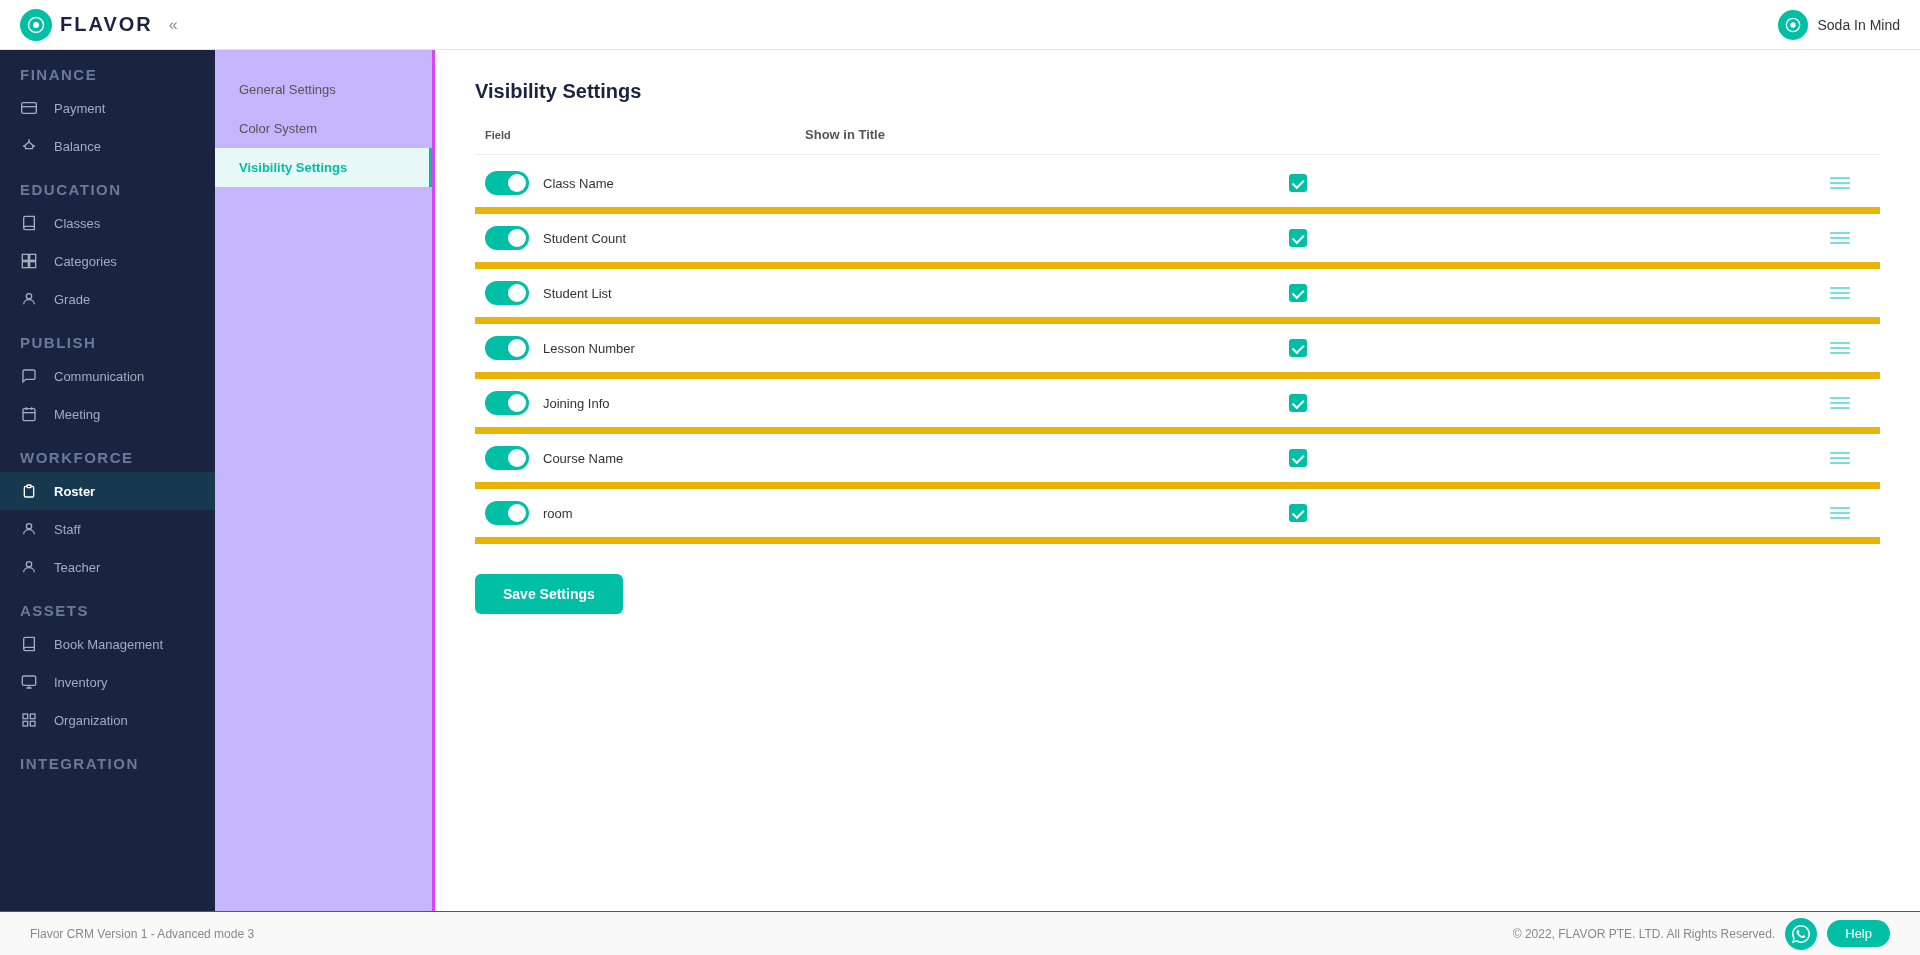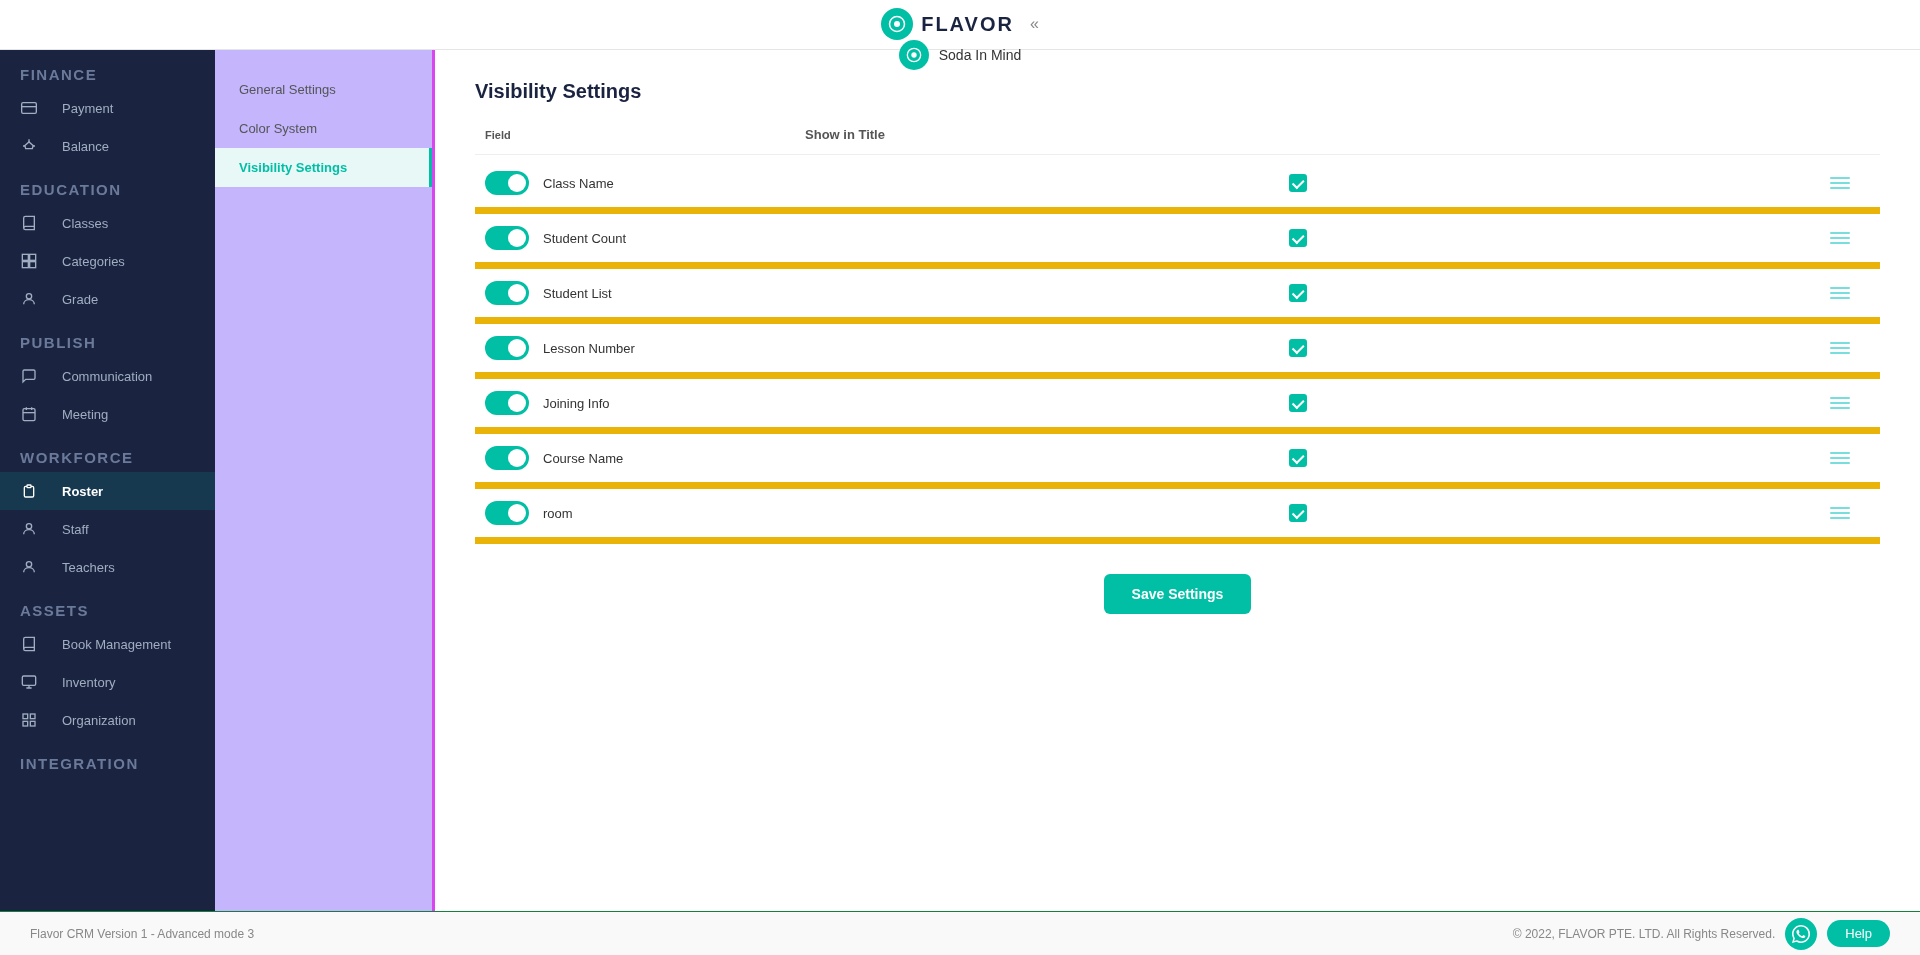--- a/index.html
+++ b/index.html
@@ -6,24 +6,23 @@
     body { font-family: 'Segoe UI', Arial, sans-serif; background: #f5f5f5; display: flex; flex-direction: column; height: 955px; overflow: hidden; }
 
     
     .top-header {
       height: 50px;
       background: #fff;
       border-bottom: 1px solid #e5e5e5;
       display: flex;
       align-items: center;
       justify-content: space-between;
-      padding: 8px 20px;
+      padding: 0 20px;
       flex-shrink: 0;
       z-index: 10;
-      flex-direction: column;
     }
     .logo-area {
       display: flex;
       align-items: center;
       gap: 8px;
     }
     .logo-icon {
       width: 32px;
       height: 32px;
       background: #00bfa5;
@@ -90,21 +89,21 @@
       font-size: 15px;
       font-weight: 700;
       color: #6b7a9a;
       letter-spacing: 1.5px;
       padding: 16px 20px 6px;
       text-transform: uppercase;
     }
     .sidebar-item {
       display: flex;
       align-items: center;
-      gap: 24px;
+      gap: 16px;
       padding: 10px 20px;
       cursor: pointer;
       color: #a0aec0;
       font-size: 13px;
       transition: background 0.15s;
     }
     .sidebar-item.active {
       background: rgba(0,191,165,0.15);
       color: #fff;
       font-weight: 600;
@@ -290,21 +289,21 @@
     .drag-line {
       width: 20px;
       height: 2px;
       background: #7dd;
       border-radius: 1px;
     }
 
     
     .save-area {
       display: flex;
-      justify-content: center;
+      justify-content: flex-start;
       padding: 30px 0 10px;
     }
     .save-btn {
       background: #00bfa5;
       color: white;
       border: none;
       border-radius: 6px;
       padding: 12px 28px;
       font-size: 14px;
       font-weight: 600;
@@ -472,21 +471,21 @@
         </span>
         <span>Staff</span>
       </div>
       <div class="sidebar-item">
         <span class="sidebar-icon">
           <svg width="16" height="16" viewBox="0 0 24 24" fill="none" stroke="currentColor" stroke-width="2">
             <circle cx="12" cy="8" r="4"></circle>
             <path d="M4 20c0-4 3.58-7 8-7s8 3 8 7"></path>
           </svg>
         </span>
-        <span>Teachers</span>
+        <span>Teacher</span>
       </div>
       <div class="sidebar-section-label">ASSETS</div>
       <div class="sidebar-item">
         <span class="sidebar-icon">
           <svg width="16" height="16" viewBox="0 0 24 24" fill="none" stroke="currentColor" stroke-width="2">
             <path d="M4 19.5A2.5 2.5 0 016.5 17H20"></path>
             <path d="M6.5 2H20v20H6.5A2.5 2.5 0 014 19.5v-15A2.5 2.5 0 016.5 2z"></path>
           </svg>
         </span>
         <span>Book Management</span>

